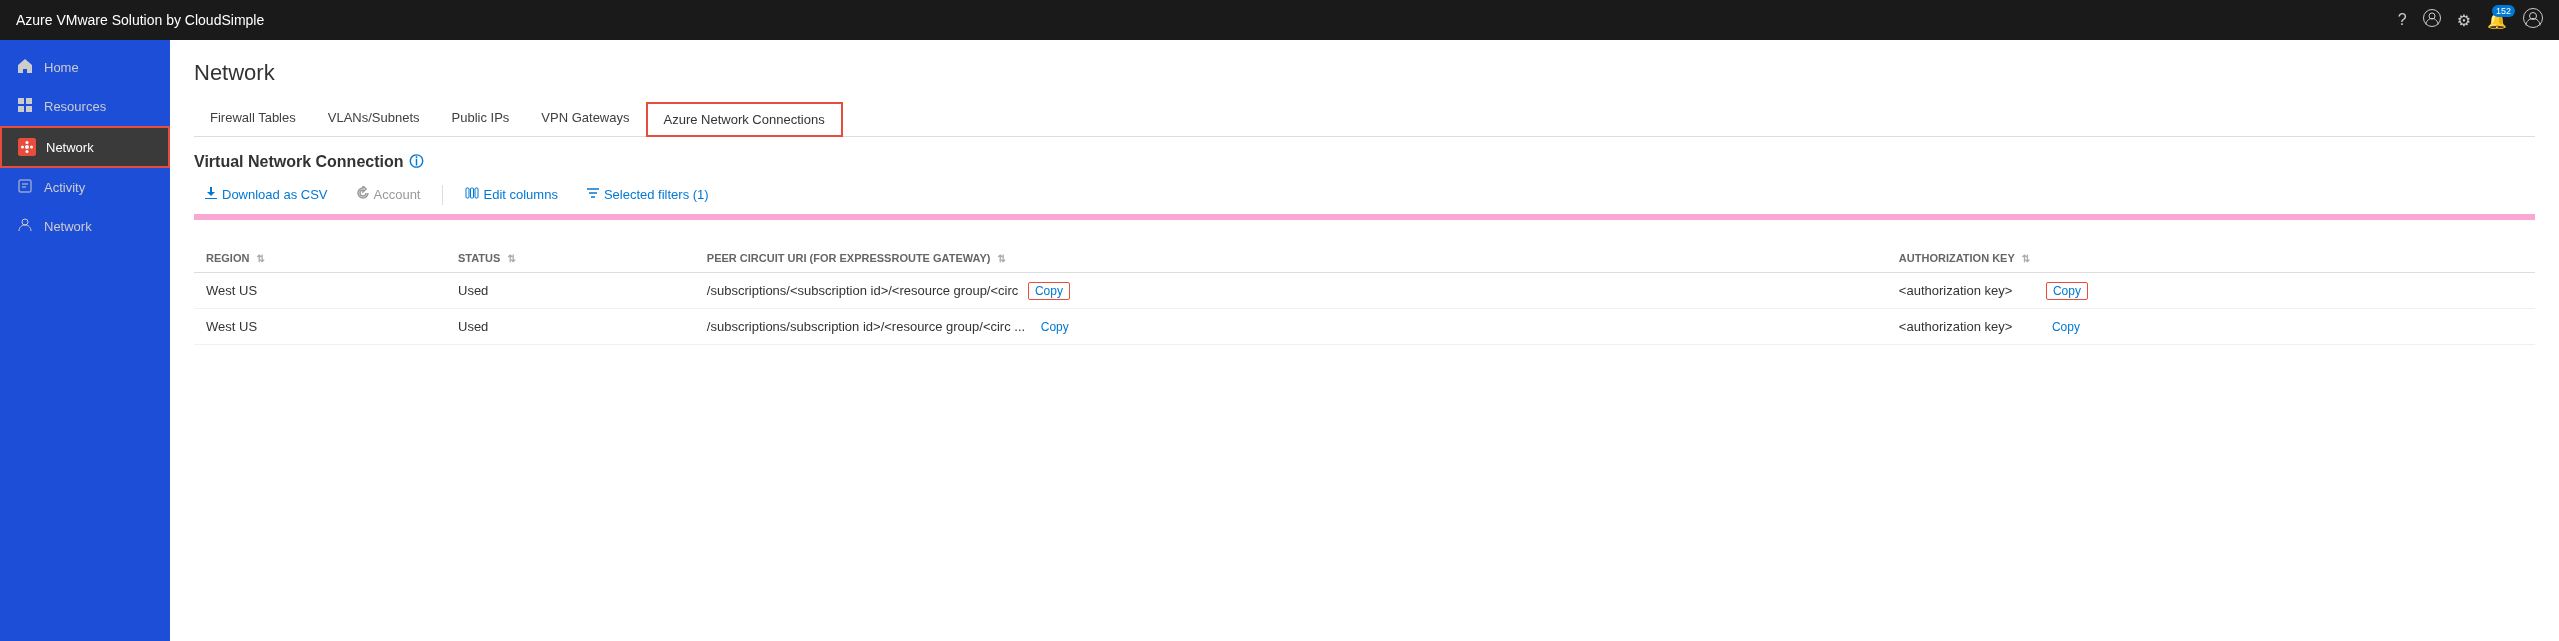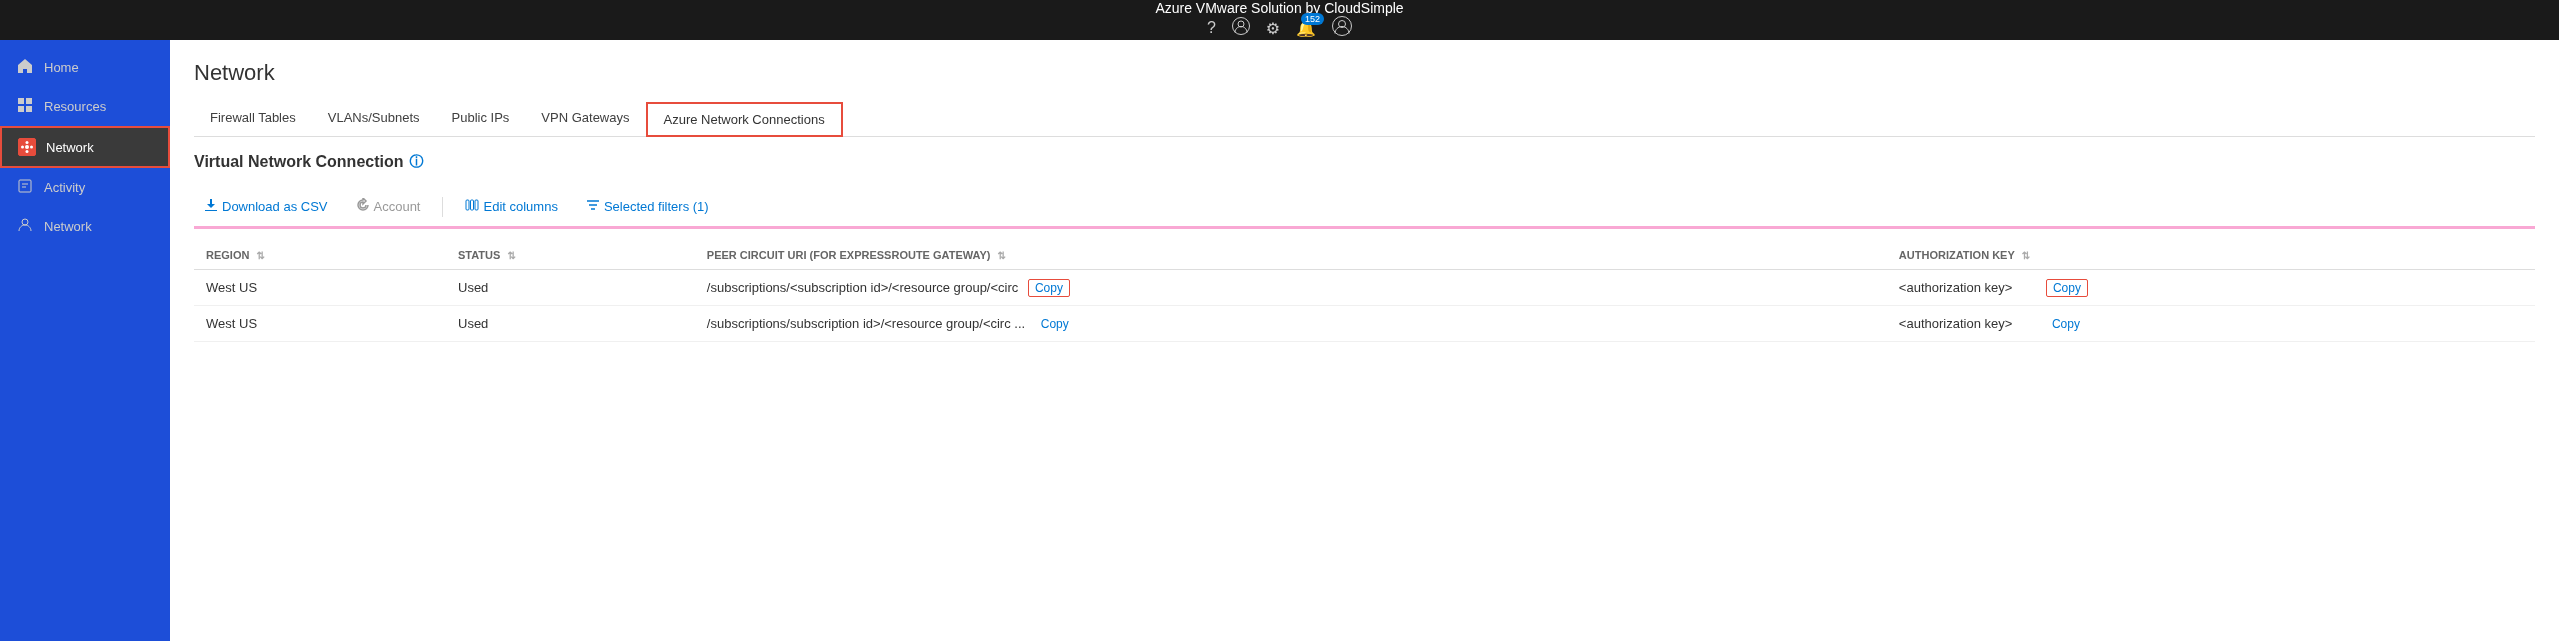--- a/index.html
+++ b/index.html
@@ -8,21 +8,20 @@
     
     .top-bar {
       background: #1a1a1a;
       color: #fff;
       height: 40px;
       display: flex;
       align-items: center;
       padding: 0 16px;
       justify-content: space-between;
       flex-shrink: 0;
-      flex-direction: column;
     }
     .top-bar-title { font-size: 14px; font-weight: 400; }
     .top-bar-icons { display: flex; align-items: center; gap: 16px; }
     .top-bar-icon { color: #ccc; font-size: 16px; cursor: pointer; }
     .notification-badge { position: relative; display: inline-block; }
     .badge { background: #0078d4; color: #fff; border-radius: 10px; font-size: 9px; padding: 1px 4px; position: absolute; top: -6px; right: -8px; }
 
     
     .main-layout { display: flex; flex: 1; overflow: hidden; }
 
@@ -78,40 +77,40 @@
     }
     .tab.highlighted {
       border: 2px solid #e74c3c;
       border-bottom: 2px solid #e74c3c;
       color: #333;
       font-weight: 500;
       margin-bottom: -1px;
     }
 
     
-    .section-header { margin-bottom: 16px; }
+    .section-header { margin-bottom: 4px; }
     .section-title {
       font-size: 16px;
       font-weight: 600;
       color: #333;
       display: flex;
       align-items: center;
       gap: 6px;
     }
     .section-subtitle { font-size: 12px; color: #666; margin-bottom: 12px; }
     .info-icon { color: #0078d4; cursor: pointer; font-size: 14px; }
 
     
     .toolbar {
       display: flex;
       align-items: center;
       gap: 8px;
-      margin-bottom: 12px;
+      margin-bottom: 24px;
       padding: 6px 0;
-      border-bottom: 3px solid #f9a8d4;
+      border-bottom: 6px solid #f9a8d4;
     }
     .toolbar-btn {
       display: flex;
       align-items: center;
       gap: 4px;
       padding: 5px 10px;
       border: none;
       background: transparent;
       color: #0078d4;
       cursor: pointer;

